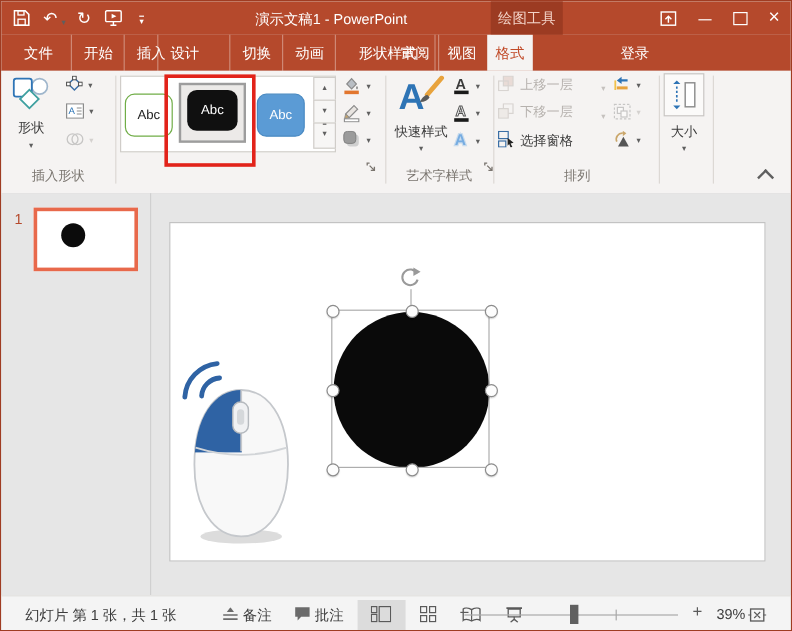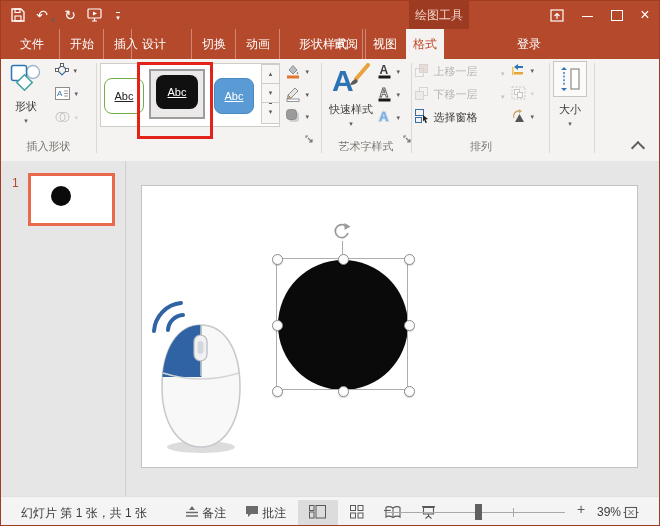--- a/index.html
+++ b/index.html
@@ -22,21 +22,21 @@
   
   .ribbon{position:absolute;left:0;top:58px;width:658px;height:102px;background:#f5f3f2;border-bottom:1px solid #d2cecb;}
   .gsep{position:absolute;top:4px;height:90px;width:1px;background:#dcd8d4;}
   .glabel{position:absolute;top:80px;font-size:11px;color:#7a756f;text-align:center;}
   .rtext{font-size:11px;color:#3b3b3b;}
   .ddis{color:#a09b96;}
   .dd{font-size:7px;color:#5f5f5f;}
   .dd.dis{color:#b5b1ad;}
   .smallbtn{position:absolute;height:21px;}
   .gal{position:absolute;left:99px;top:4px;width:178px;height:62px;background:#fff;border:1px solid #d0cdc9;}
-  .thumb{position:absolute;border-radius:8px;font-size:11px;text-align:center;line-height:34px;text-decoration:underline;}
+  .thumb{position:absolute;border-radius:8px;font-size:11px;text-align:center;line-height:34px;}
   .scrollbtn{position:absolute;left:260px;width:17px;height:20px;background:#f7f6f5;border:1px solid #d0cdc9;text-align:center;color:#5f5f5f;}
   .redbox{position:absolute;left:136px;top:3px;width:70px;height:71px;border:3px solid #e2231a;z-index:30;}
   .launcher{position:absolute;width:10px;height:10px;}
   .chev{position:absolute;width:8px;height:8px;border-top:2px solid #5f5f5f;border-right:2px solid #5f5f5f;transform:rotate(-45deg);}
   
   .content{position:absolute;left:0;top:160px;width:658px;height:335px;background:#e6e6e6;}
   .panelline{position:absolute;left:124px;top:0;width:1px;height:335px;background:#d0d0d0;}
   .slidethumb{position:absolute;left:27px;top:12px;width:81px;height:47px;background:#fff;border:3px solid #e8694b;}
   .canvas{position:absolute;left:140px;top:24px;width:495px;height:281px;background:#fff;border:1px solid #c3c3c3;}
   .handle{position:absolute;width:9px;height:9px;border-radius:50%;background:#fdfdfd;border:1px solid #8c8c8c;box-shadow:0 1px 1px rgba(0,0,0,.15);}
@@ -63,20 +63,21 @@
     <div class="qbtn" style="left:82px">
       <svg width="15" height="14" viewBox="0 0 15 14" style="margin-top:4px">
         <rect x="1" y="1" width="13" height="9" rx="1" fill="none" stroke="#fff" stroke-width="1.2"></rect>
         <polygon points="6,3.5 10,5.5 6,7.5" fill="#fff"></polygon>
         <path d="M5 13 H10 M7.5 10 V13" stroke="#fff" stroke-width="1.2"></path>
       </svg>
     </div>
     <div class="qbtn" style="left:106px">
       <span style="display:inline-block;border-top:1px solid #fff;font-size:7px;line-height:9px;margin-top:6px">▾</span>
     </div>
+    <div class="title">演示文稿1 - PowerPoint</div>
     <div class="ctx">绘图工具</div>
     <div class="wbtn" style="left:542px">
       <svg width="14" height="13" viewBox="0 0 14 13" style="margin-top:8px">
         <rect x="1" y="1" width="12" height="11" fill="none" stroke="#fff" stroke-width="1.2"></rect>
         <path d="M4.5 7 L7 4.5 L9.5 7 M7 4.5 V10" stroke="#fff" stroke-width="1.2" fill="none"></path>
       </svg>
     </div>
     <div class="wbtn" style="left:572px">
       <div style="margin:15px auto 0;width:11px;height:0;border-top:1.5px solid #fff"></div>
     </div>

